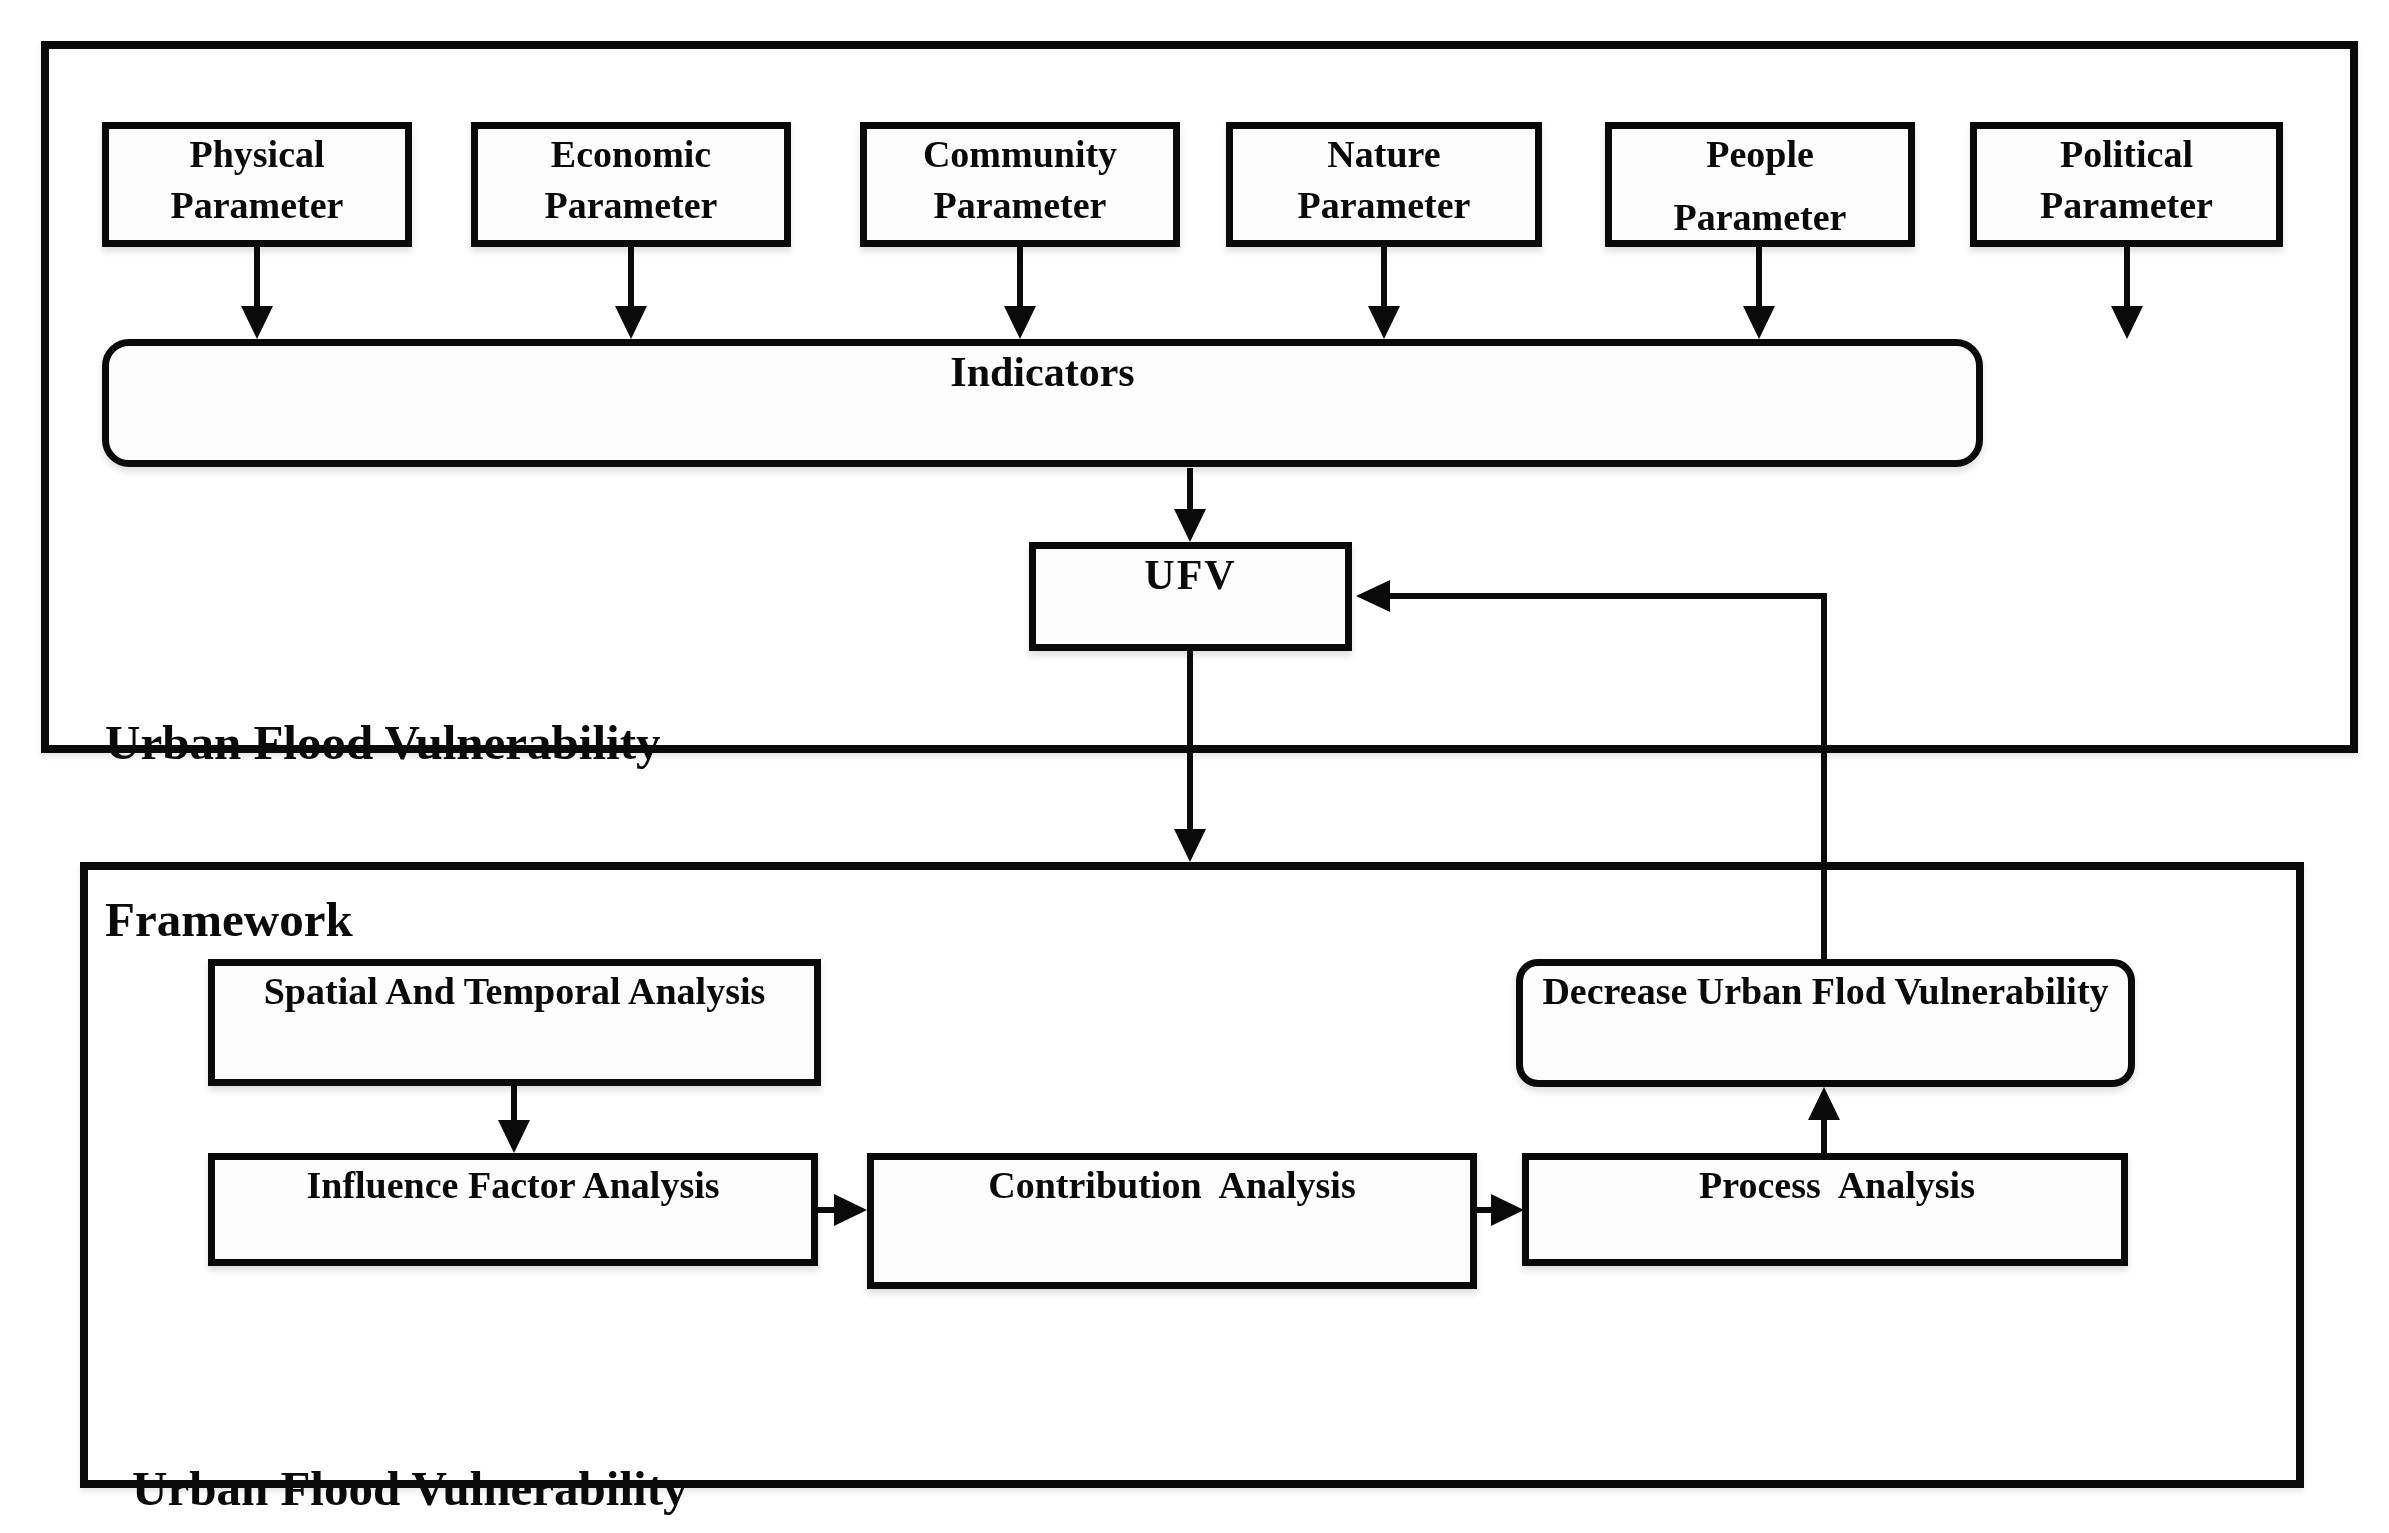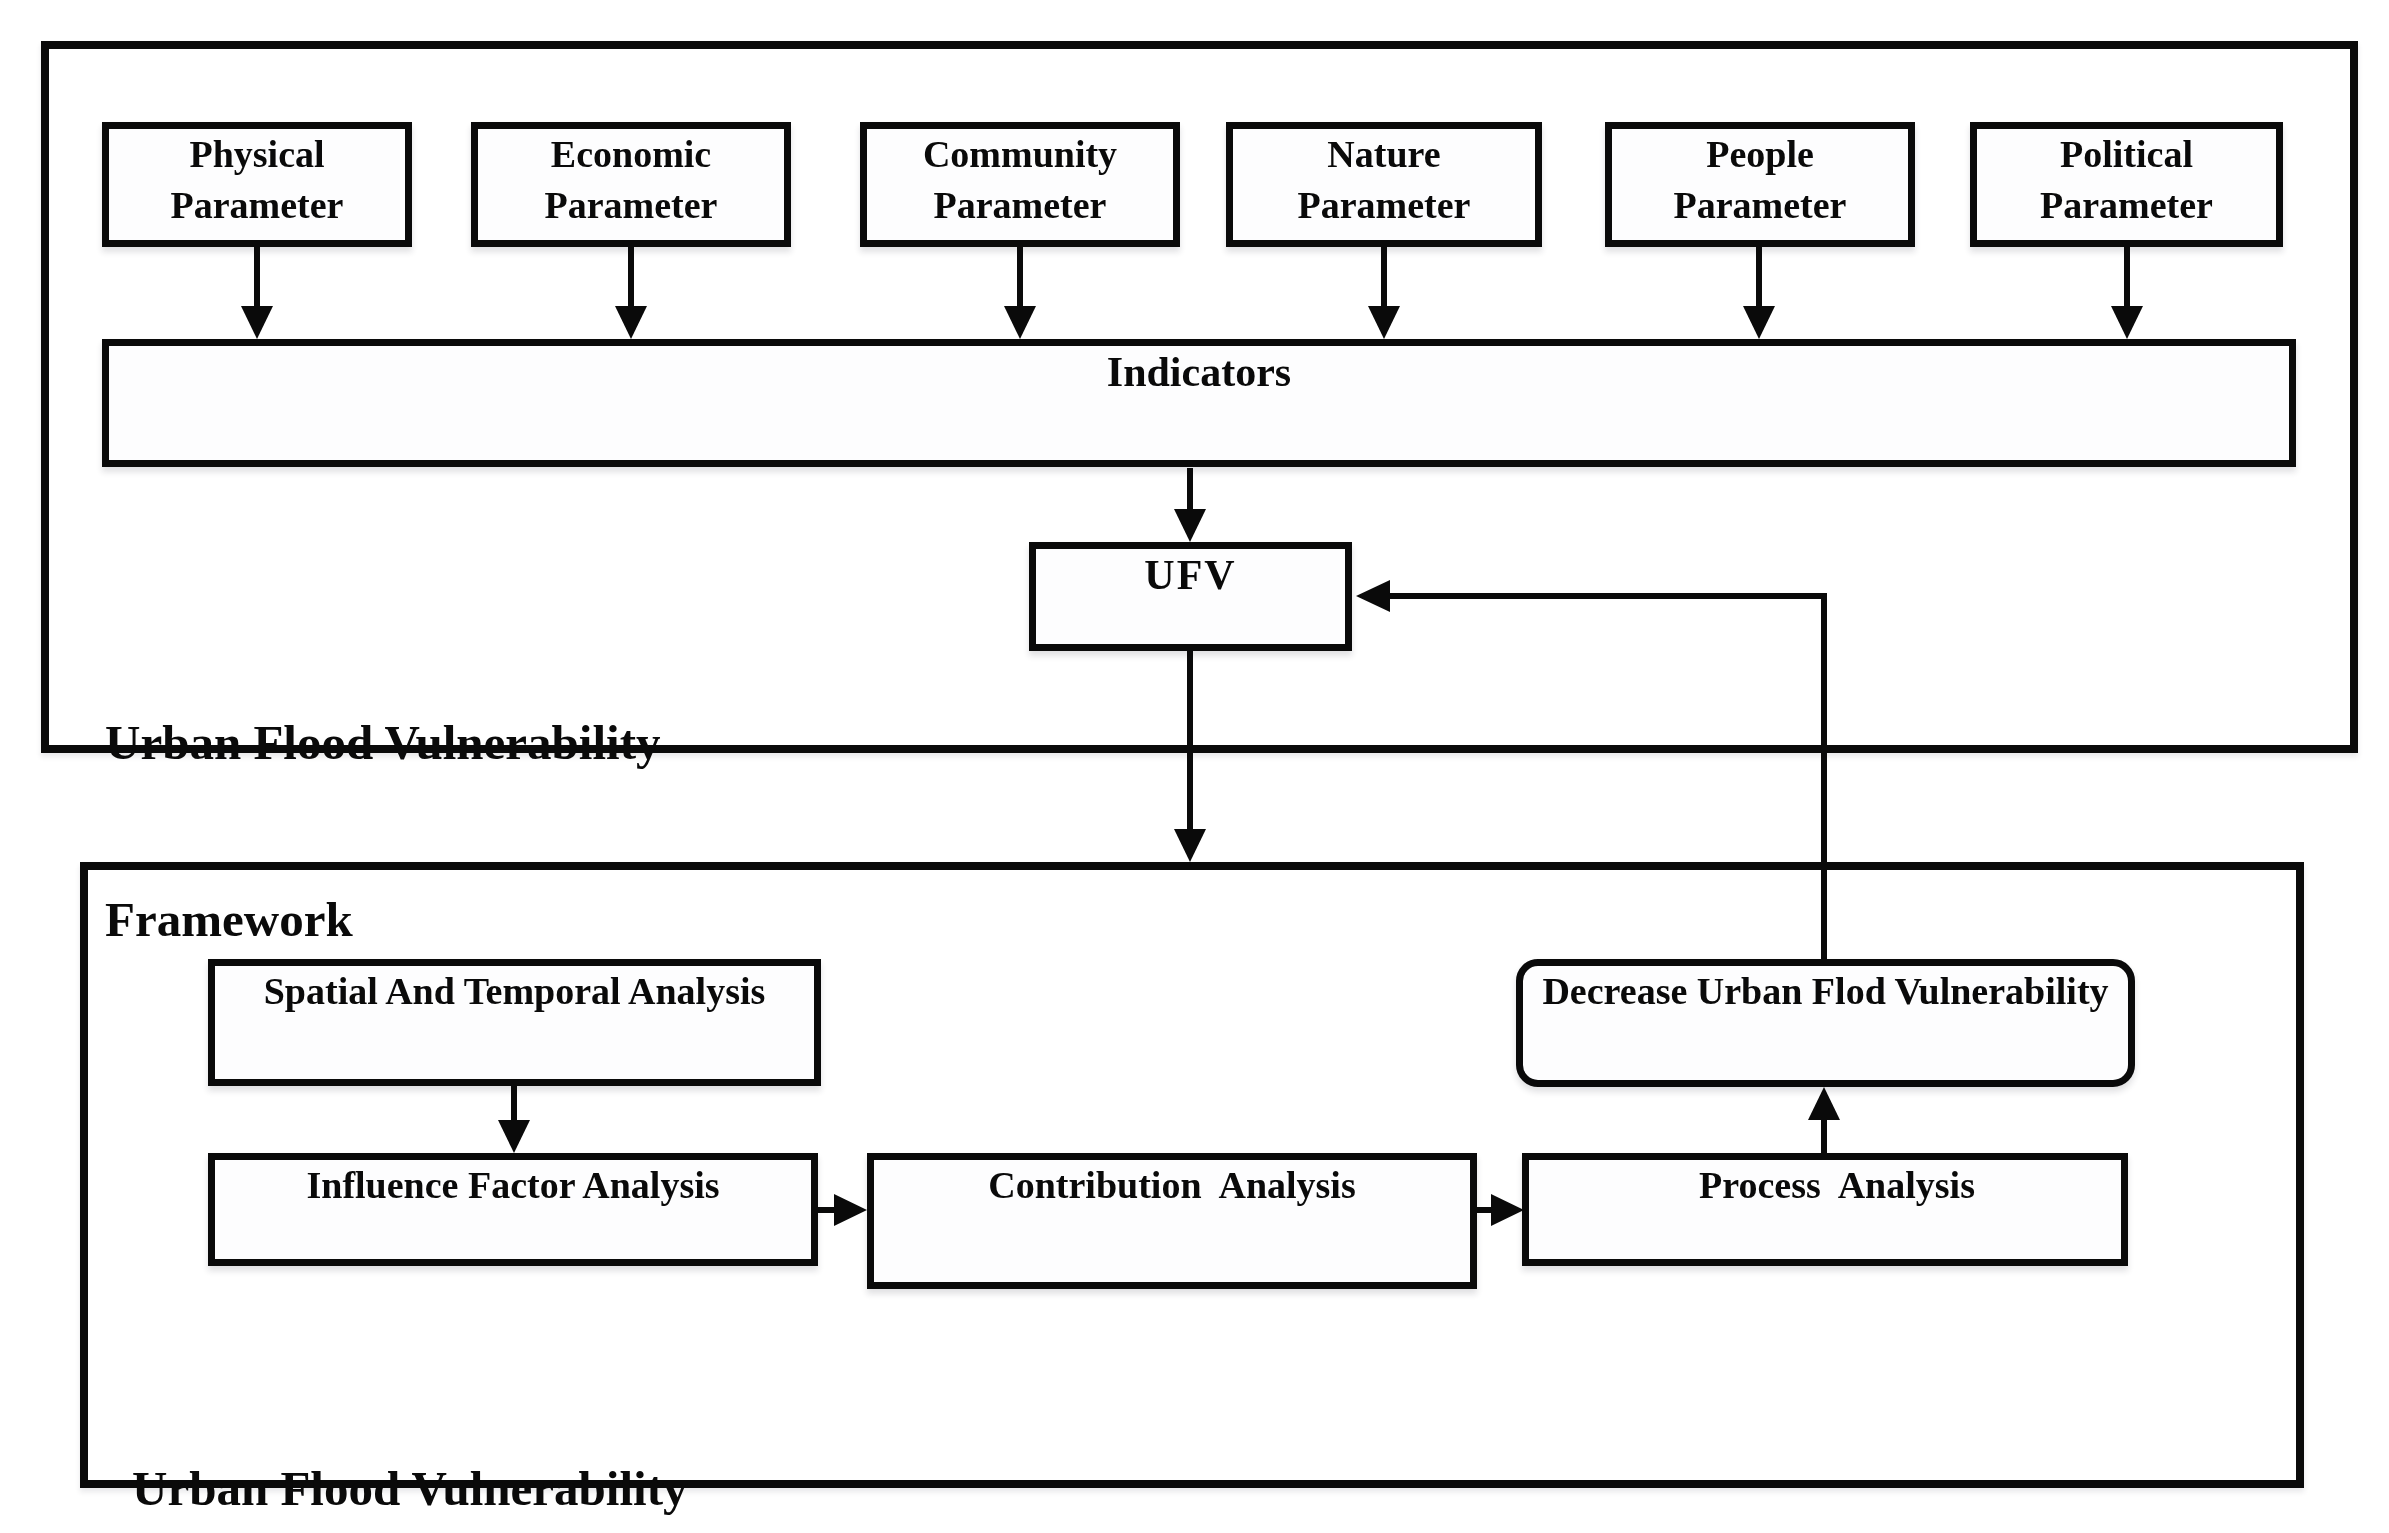--- a/index.html
+++ b/index.html
@@ -68,21 +68,21 @@
     <span class="t">Parameter</span>
   </div>
   <div class="box" style="left:860px;top:122px;width:320px;height:125px;">
     <span class="t">Community</span>
     <span class="t">Parameter</span>
   </div>
   <div class="box" style="left:1226px;top:122px;width:316px;height:125px;">
     <span class="t">Nature</span>
     <span class="t">Parameter</span>
   </div>
-  <div class="box" style="left:1605px;top:122px;width:310px;height:125px;">
+  <div class="box" style="left:1605px;top:122px;width:310px;height:125px;gap:12px;">
     <span class="t">People</span>
     <span class="t">Parameter</span>
   </div>
   <div class="box" style="left:1970px;top:122px;width:313px;height:125px;">
     <span class="t">Political</span>
     <span class="t">Parameter</span>
   </div>
 
   <div class="vshaft" style="left:254px;top:247px;height:61px;"></div>
   <div class="head-down" style="left:241px;top:306px;"></div>
@@ -90,21 +90,21 @@
   <div class="head-down" style="left:615px;top:306px;"></div>
   <div class="vshaft" style="left:1017px;top:247px;height:61px;"></div>
   <div class="head-down" style="left:1004px;top:306px;"></div>
   <div class="vshaft" style="left:1381px;top:247px;height:61px;"></div>
   <div class="head-down" style="left:1368px;top:306px;"></div>
   <div class="vshaft" style="left:1756px;top:247px;height:61px;"></div>
   <div class="head-down" style="left:1743px;top:306px;"></div>
   <div class="vshaft" style="left:2124px;top:247px;height:61px;"></div>
   <div class="head-down" style="left:2111px;top:306px;"></div>
 
-  <div class="box" style="left:102px;top:339px;width:2194px;height:128px;">
+  <div class="box" style="left:102px;top:339px;width:1881px;height:128px;border-radius:27px;">
     <span class="t-big">Indicators</span>
   </div>
 
   <div class="vshaft" style="left:1187px;top:468px;height:42px;"></div>
   <div class="head-down" style="left:1174px;top:509px;"></div>
 
   <div class="box" style="left:1029px;top:542px;width:323px;height:109px;">
     <span class="t-big" style="letter-spacing:2px;">UFV</span>
   </div>
 

